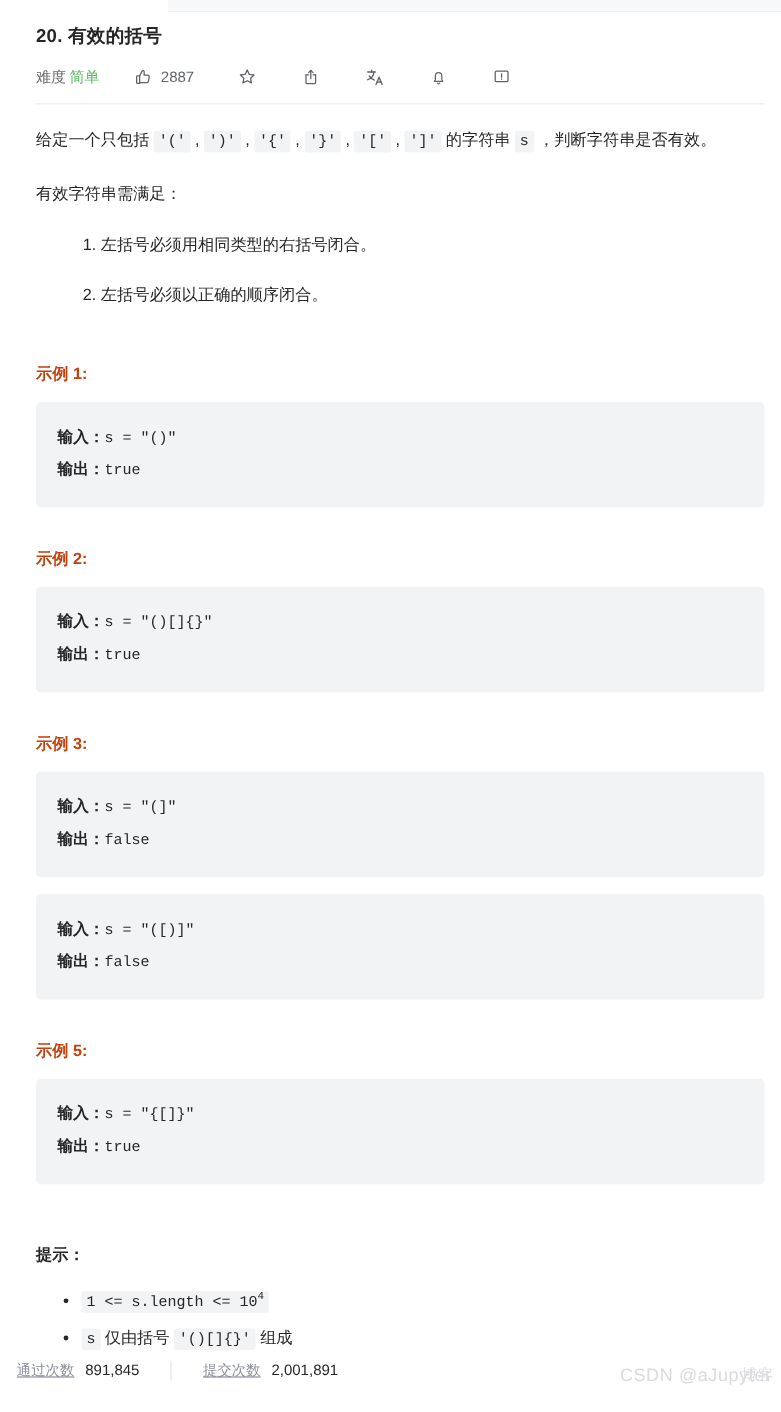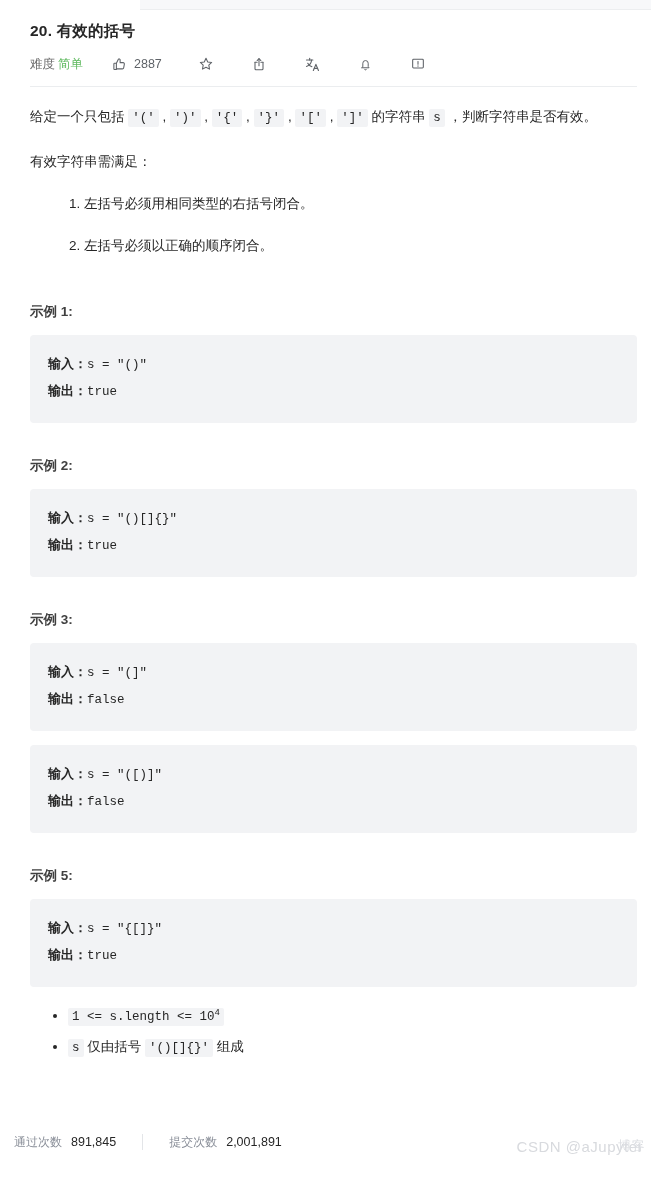--- a/index.html
+++ b/index.html
@@ -120,21 +120,21 @@
     padding-left: 38px;
     font-size: 13.5px;
     line-height: 26px;
   }
   ol.rules li { margin: 16px; }
 
   
   .ex-title {
     font-size: 13.5px;
     font-weight: bold;
-    color: #404040;
+    color: #c2410c;
     margin: 34px 0 0 0;
   }
   .ex-title.first { margin-top: 44px; }
 
   .codeblock {
     background: #f2f3f5;
     border-radius: 4px;
     margin: 14px 0 0 0;
     padding: 16px 18px 18px 18px;
     box-sizing: border-box;
@@ -182,20 +182,21 @@
     display: flex;
     align-items: center;
   }
   .stat {
     display: flex;
     align-items: baseline;
   }
   .stat-label {
     font-size: 12px;
     color: #8a8f99;
+    text-decoration: underline;
   }
   .stat-value {
     font-size: 12.5px;
     font-weight: normal;
     color: #262626;
     margin-left: 9px;
   }
   .vsep {
     width: 1px;
     height: 16px;
@@ -317,20 +318,21 @@
     <div class="codeline"><b>输入：</b><span class="mono">s = "([)]"</span></div>
     <div class="codeline"><b>输出：</b><span class="mono">false</span></div>
   </div>
 
   <div class="ex-title">示例 5:</div>
   <div class="codeblock">
     <div class="codeline"><b>输入：</b><span class="mono">s = "{[]}"</span></div>
     <div class="codeline"><b>输出：</b><span class="mono">true</span></div>
   </div>
 
+  <div class="hint-title">提示：</div>
   <ul class="hints">
     <li><code class="inline"><span>1 &lt;= s.length &lt;= 10</span><sup>4</sup></code></li>
     <li><code class="inline">s</code><span> 仅由括号 </span><code class="inline">'()[]{}'</code><span> 组成</span></li>
   </ul>
 
 </div>
 
 <div class="footer">
   <span class="stat">
     <span class="stat-label">通过次数</span>

